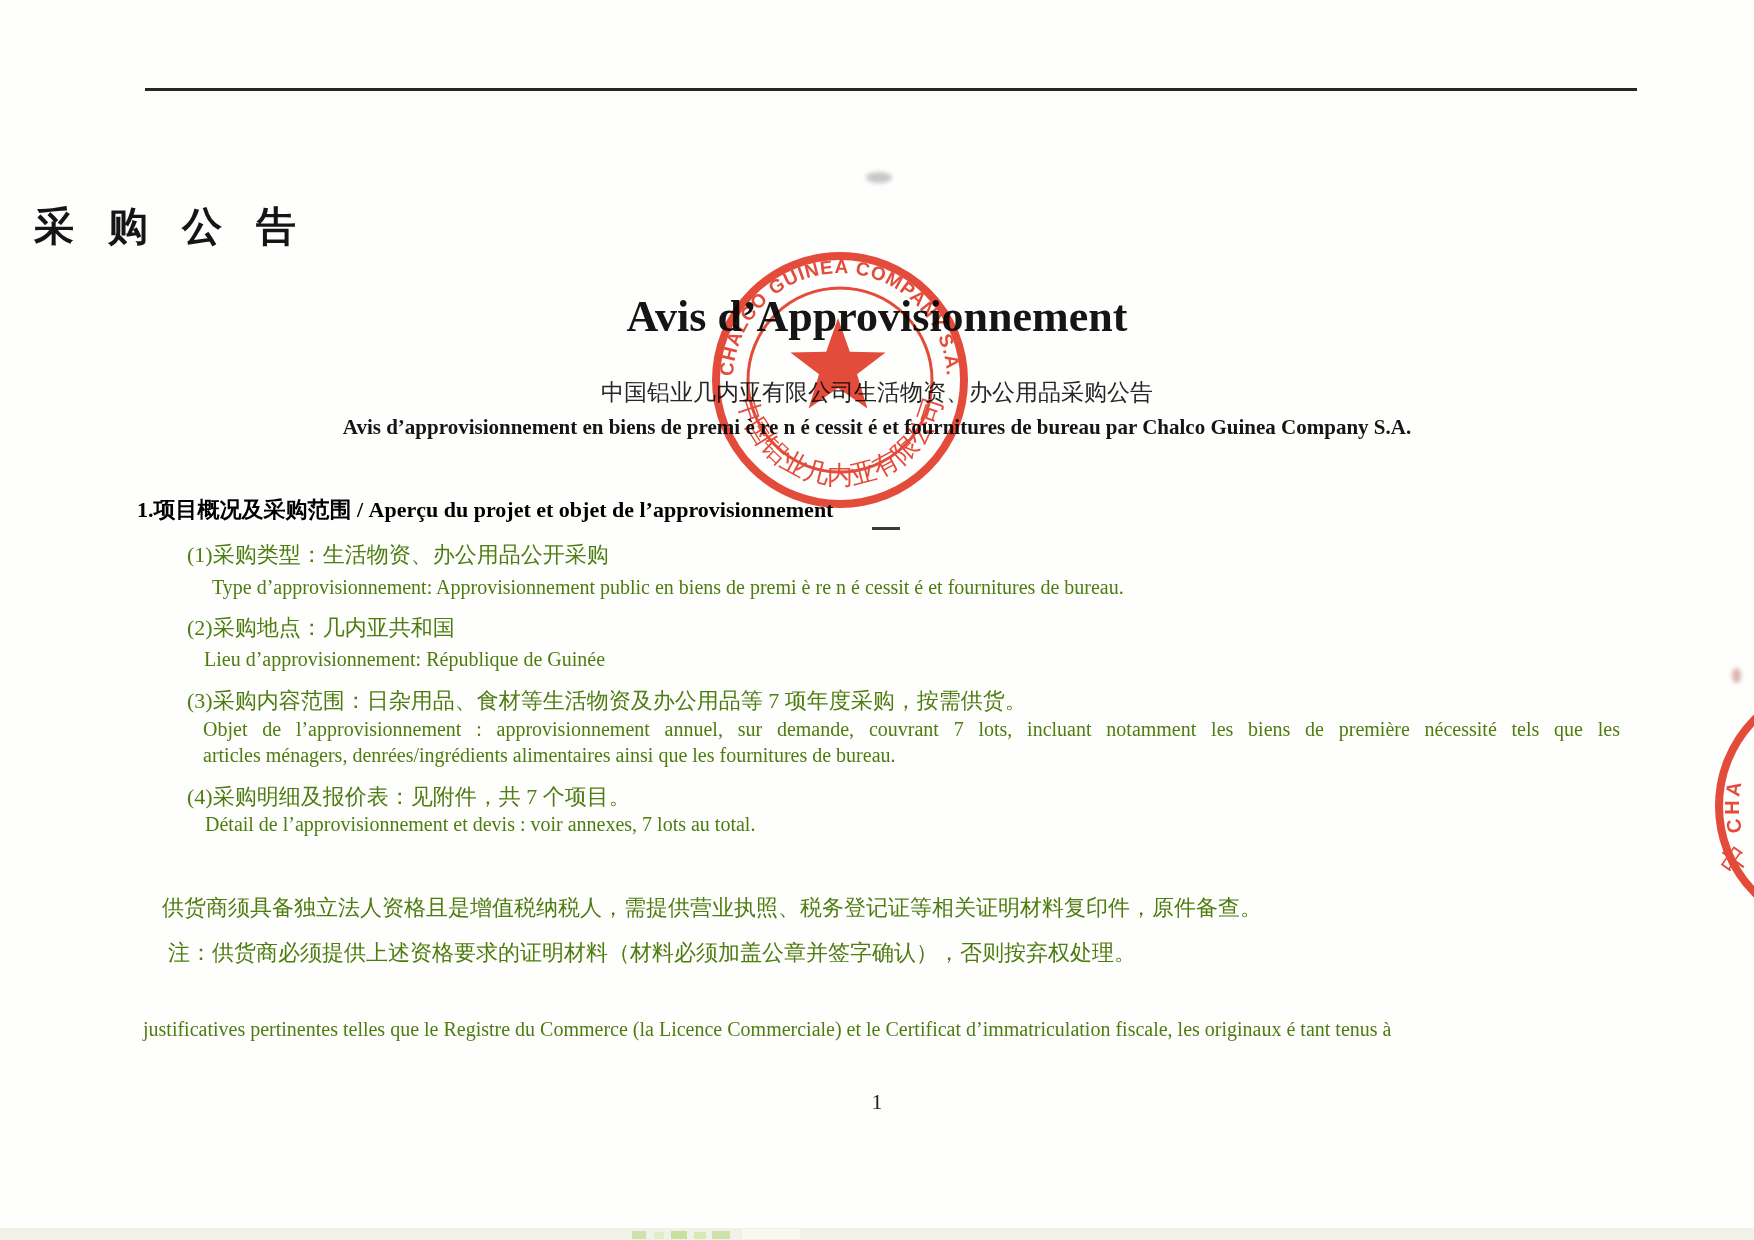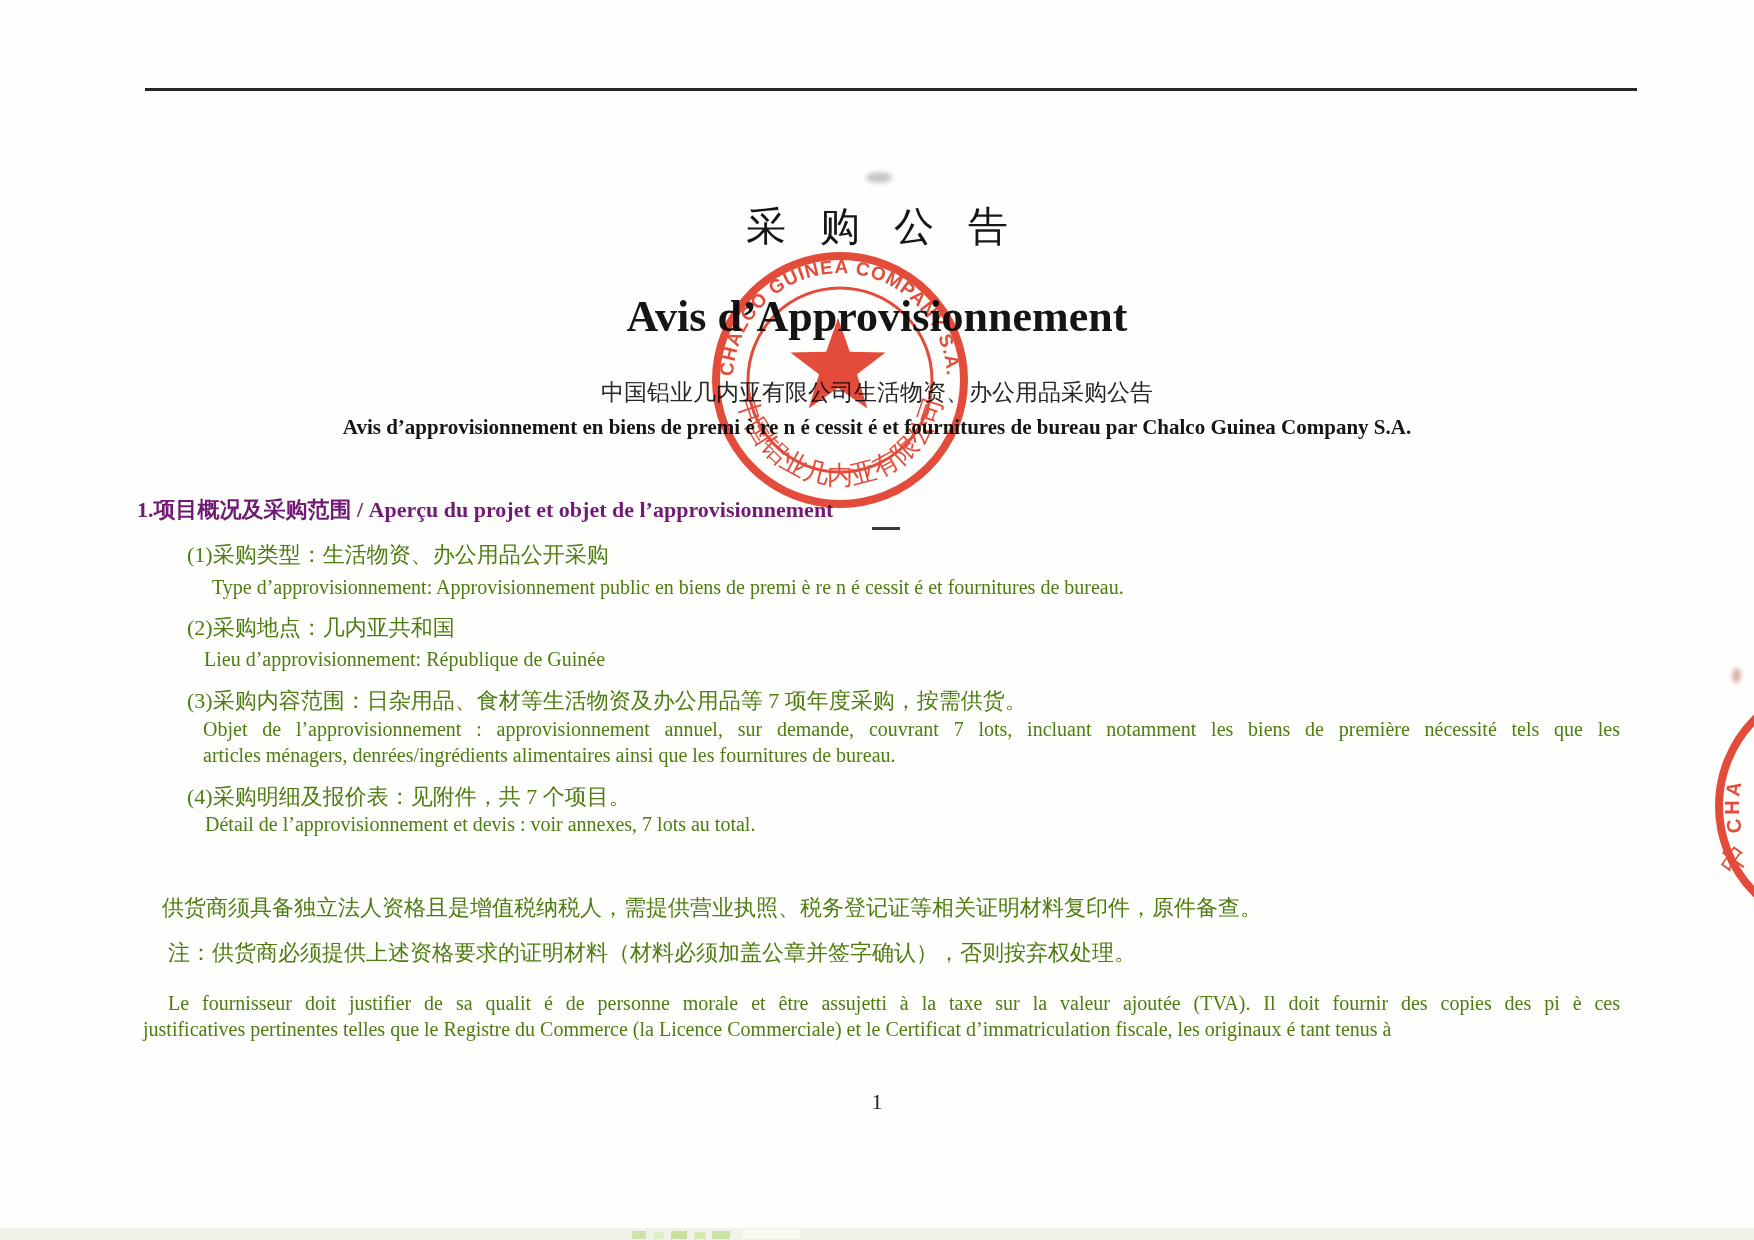--- a/index.html
+++ b/index.html
@@ -6,25 +6,25 @@
   .page {
     position:relative;
     width:1754px; height:1240px;
     background:#fefefd;
     overflow:hidden;
     font-family:"Liberation Serif", serif;
   }
   .line { position:absolute; white-space:nowrap; color:#4d7c0f; }
   .zh   { font-size:22px; line-height:26px; }
   .fr   { font-size:20px; line-height:26px; }
-  .heading { font-weight:bold; color:#701a75; font-size:22px; }
+  .heading { font-weight:bold; color:#000000; font-size:22px; }
   .fill { white-space:normal; text-align:justify; text-align-last:justify; overflow:hidden; }
   .title-zh {
     position:absolute; top:204px; left:0; width:1754px;
-    text-align:center; font-size:40px; line-height:46px; font-weight:normal;
+    font-size:40px; line-height:46px; font-weight:bold;
     color:#151515; letter-spacing:34px; padding-left:34px; box-sizing:border-box;
   }
   .title-fr {
     position:absolute; top:292px; left:0; width:1754px;
     text-align:center; font-size:44px; line-height:50px; font-weight:bold; color:#151515;
   }
   .subtitle-zh {
     position:absolute; top:377px; left:0; width:1754px;
     text-align:center; font-size:23px; color:#262626;
   }
@@ -81,21 +81,20 @@
   <div class="line fr fill" style="top:716px; left:203px; width:1417px; height:27px;">Objet de l’approvisionnement : approvisionnement annuel, sur demande, couvrant 7 lots, incluant notamment les biens de première nécessité tels que les</div>
   <div class="line fr" style="top:742px; left:203px;">articles ménagers, denrées/ingrédients alimentaires ainsi que les fournitures de bureau.</div>
 
   <div class="line zh" style="top:784px; left:187px;">(4)采购明细及报价表：见附件，共 7 个项目。</div>
   <div class="line fr" style="top:811px; left:205px;">Détail de l’approvisionnement et devis : voir annexes, 7 lots au total.</div>
 
 
   <div class="line zh" style="top:940px; left:168px;">注：供货商必须提供上述资格要求的证明材料（材料必须加盖公章并签字确认），否则按弃权处理。</div>
   <div class="line zh" style="top:895px; left:162px;">供货商须具备独立法人资格且是增值税纳税人，需提供营业执照、税务登记证等相关证明材料复印件，原件备查。</div>
 
-  <div class="line fr fill" style="top:990px; left:143px; width:1477px; height:27px; text-indent:25px;">Le fournisseur doit justifier de sa qualit é  de personne morale et être assujetti à la taxe sur la valeur ajoutée (TVA). Il doit fournir des copies des pi è ces</div>
   <div class="line fr" style="top:1016px; left:143px;">justificatives pertinentes telles que le Registre du Commerce (la Licence Commerciale) et le Certificat d’immatriculation fiscale, les originaux  é tant tenus  à</div>
 
   <div class="page-number">1</div>
 
   <svg class="stamp-svg" style="left:706px; top:246px; width:268px; height:268px;" viewBox="0 0 268 268">
     <circle cx="134" cy="134" r="124" fill="none" stroke="#e23b2a" stroke-width="8"></circle>
     <circle cx="134" cy="134" r="92" fill="none" stroke="#e23b2a" stroke-width="3"></circle>
     <polygon fill="#e23b2a" points="132,72 143.8,105.8 179.6,106.5 151,128.2 161.4,162.5 132,142 102.6,162.5 113,128.2 84.4,106.5 120.2,105.8"></polygon>
     <path id="arc-top" d="M 28.6 152.6 A 107 107 0 1 1 239.4 152.6" fill="none"></path>
     <path id="arc-bottom" d="M 33.5 160.9 A 104 104 0 0 0 234.5 160.9" fill="none"></path>

